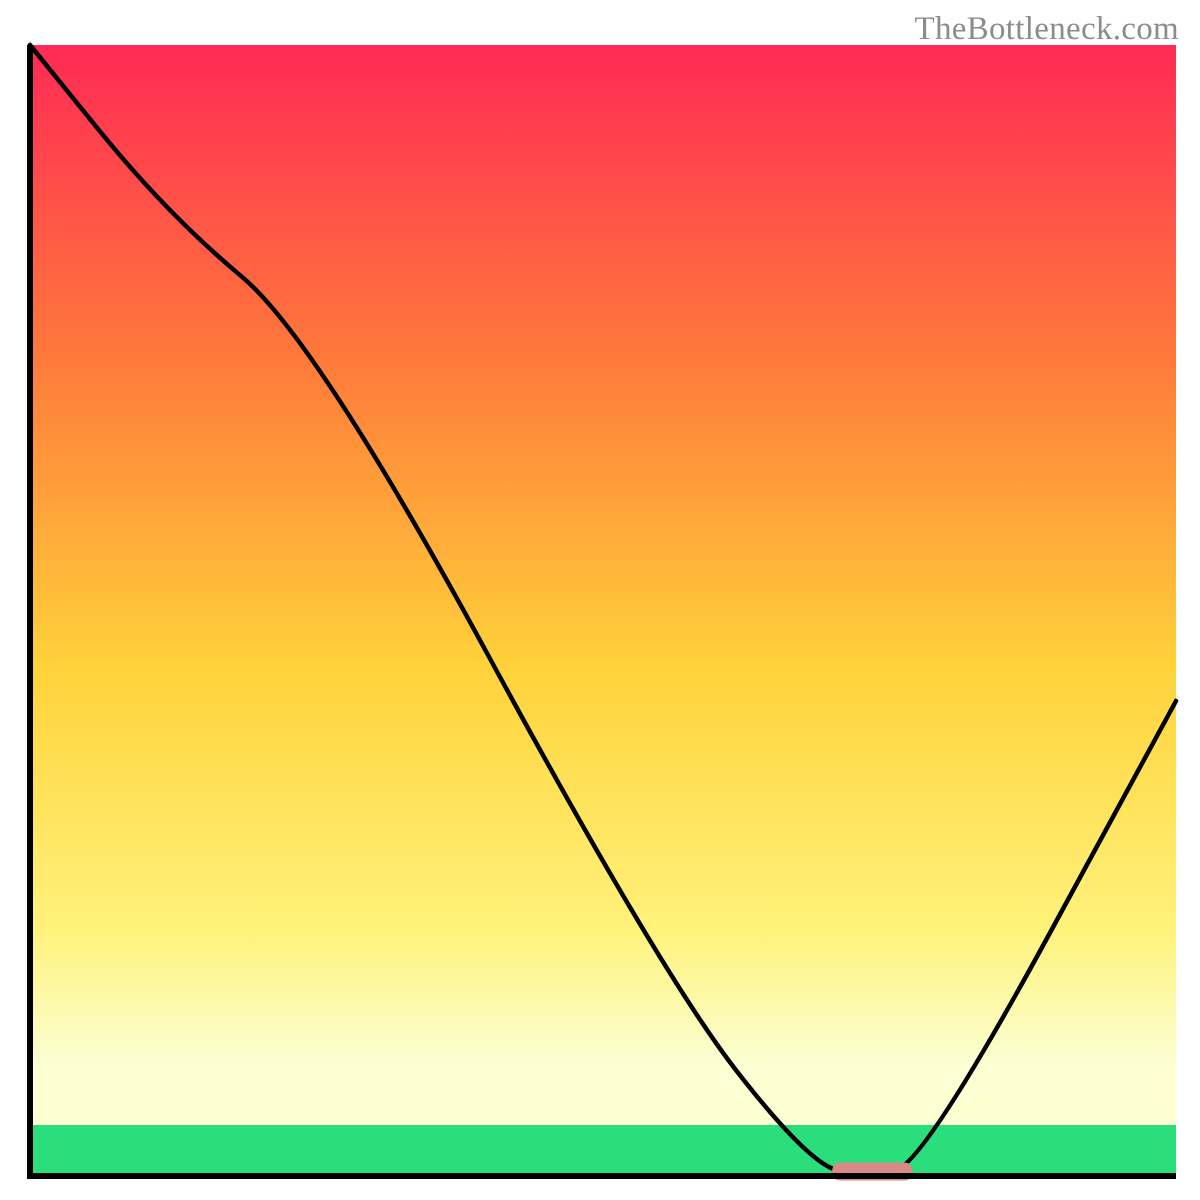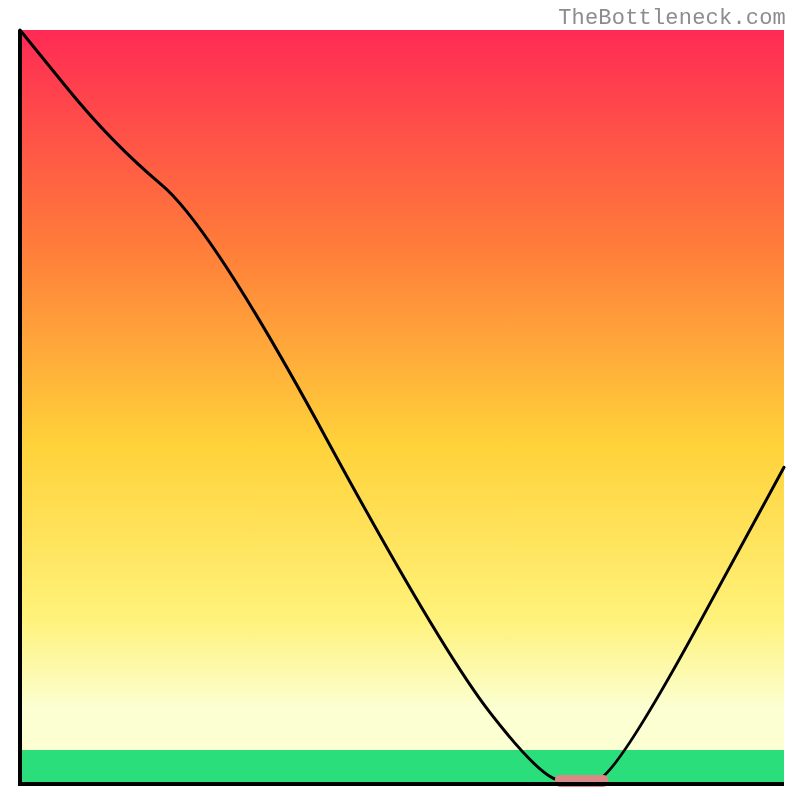--- a/index.html
+++ b/index.html
@@ -12,21 +12,21 @@
   }
   .chart-wrap {
     position: relative;
     width: 800px;
     height: 800px;
   }
   .watermark {
     position: absolute;
     top: 6px;
     right: 14px;
-    font-family: Liberation Mono, monospace;
+    font-family: Liberation Serif, serif;
     font-size: 22px;
     font-weight: 500;
     color: #8c8c8c;
     letter-spacing: 0.2px;
     user-select: none;
   }
   svg.chart {
     display: block;
   }
 </style>

